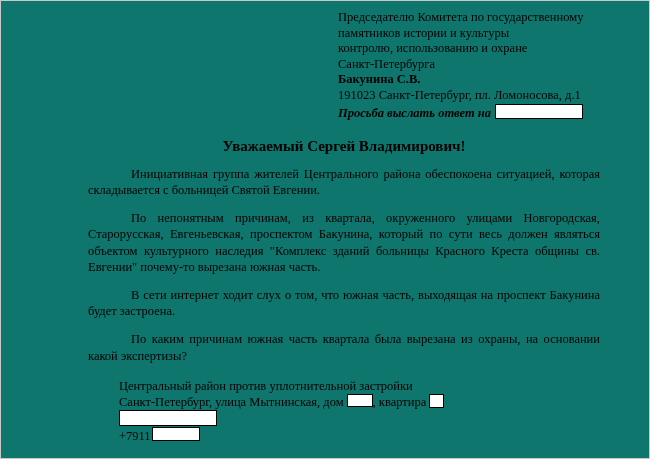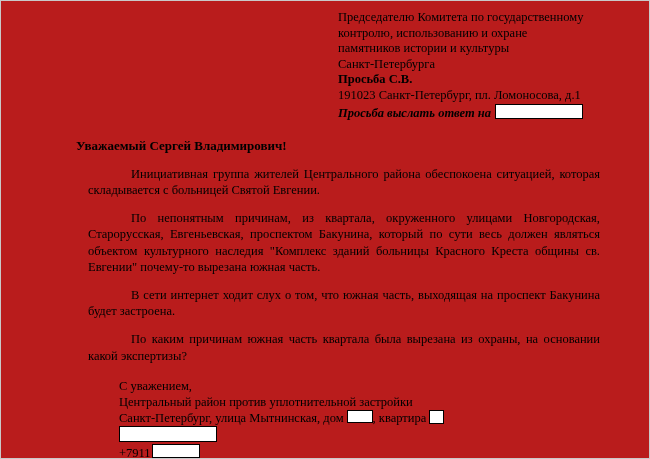--- a/index.html
+++ b/index.html
@@ -5,21 +5,21 @@
   html, body {
     margin: 0;
     padding: 0;
     background: #ffffff;
   }
   .page {
     position: relative;
     width: 650px;
     height: 459px;
     box-sizing: border-box;
-    background: #b91c1c;
+    background: #0f766e;
     border: 1px solid #c9c9c9;
     padding: 9px 37px 18px 75px;
     font-family: "Liberation Serif", "DejaVu Serif", serif;
     font-size: 12.5px;
     line-height: 16.2px;
     color: #000000;
     overflow: hidden;
   }
   .recipient-block {
     margin-left: 262px;
@@ -43,22 +43,23 @@
     background: #ffffff;
     border: 1px solid #000000;
     vertical-align: -2px;
   }
   .box-reply  { width: 86px; height: 13px; margin-left: 4px; }
   .box-house  { width: 24px; height: 11px; margin-left: 3px; vertical-align: -1px; }
   .box-apt    { width: 13px; height: 12px; margin-left: 3px; vertical-align: -2px; }
   .box-email  { width: 96px; height: 14px; vertical-align: -3px; }
   .box-phone  { width: 46px; height: 12px; margin-left: 1px; vertical-align: -1px; }
   .salutation {
+    text-align: center;
     font-weight: bold;
-    font-size: 13px;
+    font-size: 15px;
     margin: 17px 0 11px 0;
     line-height: 16px;
   }
   p.body-par {
     margin: 12px;
     text-align: justify;
     text-indent: 43px;
   }
   .signature {
     margin-top: 14px;
@@ -68,40 +69,39 @@
     white-space: nowrap;
   }
 </style>
 </head>
 <body>
 
 <div class="page">
 
   <div class="recipient-block">
     <div class="recipient-line">Председателю Комитета по государственному</div>
+    <div class="recipient-line">памятников истории и культуры</div>
     <div class="recipient-line">контролю, использованию и охране</div>
-    <div class="recipient-line">памятников истории и культуры</div>
     <div class="recipient-line">Санкт-Петербурга</div>
-    <div class="recipient-name">Просьба С.В.</div>
+    <div class="recipient-name">Бакунина С.В.</div>
     <div class="recipient-line">191023 Санкт-Петербург, пл. Ломоносова, д.1</div>
   </div>
 
   <div class="reply-request">
     <span>Просьба выслать ответ на</span><span class="redaction box-reply"></span>
   </div>
 
   <div class="salutation">Уважаемый Сергей Владимирович!</div>
 
   <p class="body-par">Инициативная группа жителей Центрального района обеспокоена ситуацией, которая складывается с больницей Святой Евгении.</p>
   <p class="body-par">По непонятным причинам, из квартала, окруженного улицами Новгородская, Старорусская, Евгеньевская, проспектом Бакунина, который по сути весь должен являться объектом культурного наследия "Комплекс зданий больницы Красного Креста общины св. Евгении" почему-то вырезана южная часть.</p>
   <p class="body-par">В сети интернет ходит слух о том, что южная часть, выходящая на проспект Бакунина будет застроена.</p>
   <p class="body-par">По каким причинам южная часть квартала была вырезана из охраны, на основании какой экспертизы?</p>
 
   <div class="signature">
-    <div class="sig-line">С уважением,</div>
     <div class="sig-line">Центральный район против уплотнительной застройки</div>
     <div class="sig-line">
       <span>Санкт-Петербург, улица Мытнинская, дом</span><span class="redaction box-house"></span><span>, квартира</span><span class="redaction box-apt"></span>
     </div>
     <div class="sig-line">
       <span class="redaction box-email"></span>
     </div>
     <div class="sig-line">
       <span>+7911</span><span class="redaction box-phone"></span>
     </div>

